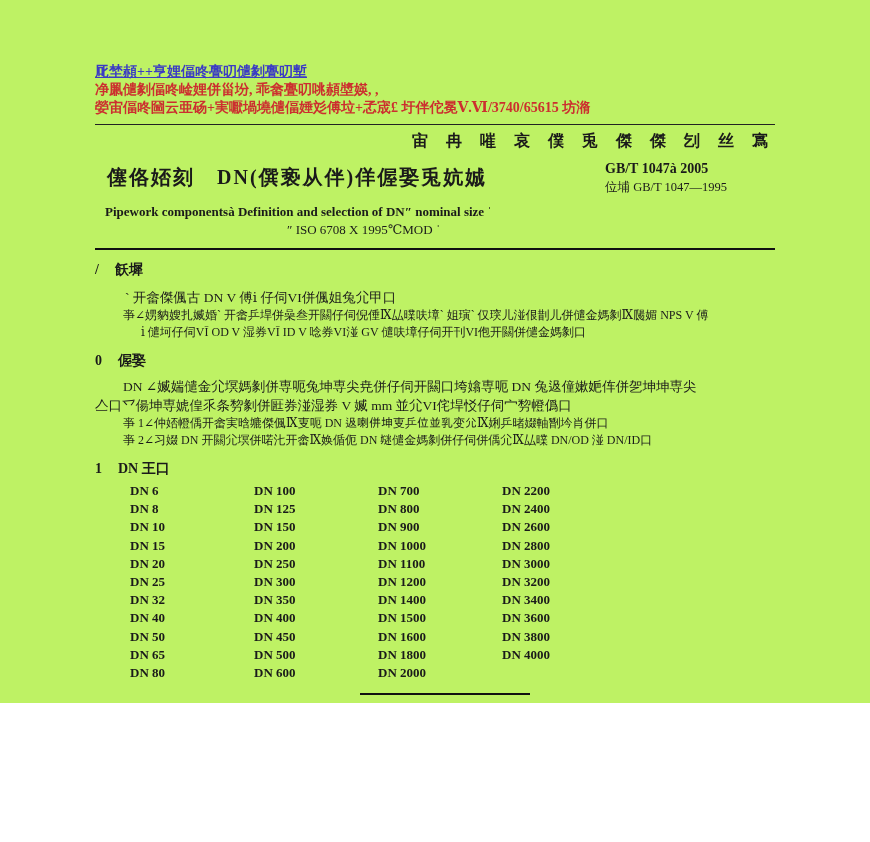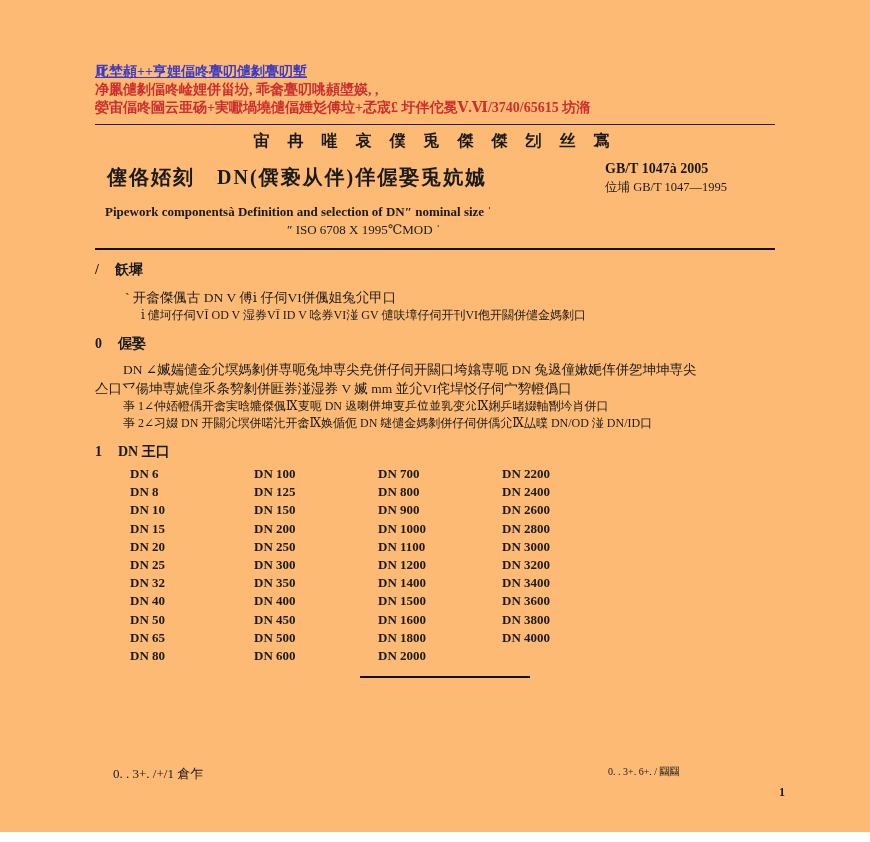--- a/index.html
+++ b/index.html
@@ -3,33 +3,33 @@
 <meta charset="utf-8">
 <style>
   :root{
     --link-blue:#3b3bc4;
     --link-red:#cc2f2f;
     --ink:#1a1a1a;
   }
   html,body{margin:0;padding:0;background:#ffffff;}
   .page{
     position:relative;
-    width:870px;height:832px;
-    background:#fdba74;
+    width:870px;height:703px;
+    background:#bef264;
     font-family:"Liberation Serif","DejaVu Serif",serif;
     color:var(--ink);
     overflow:hidden;
   }
   .content{padding:62px 95px 0 95px;}
   .nowrap{white-space:nowrap;overflow:hidden;}
   .toplink{font-size:14px;font-weight:bold;line-height:19px;}
   .link-blue{color:var(--link-blue);text-decoration:underline;cursor:pointer;}
   .link-red{color:var(--link-red);cursor:pointer;line-height:18px;}
   .rule-thin{border:none;border-top:1px solid #222;margin:7px 0 0 0;}
-  .std-heading{text-align:center;font-weight:bold;font-size:16px;letter-spacing:7px;margin-top:5px;line-height:22px;}
+  .std-heading{text-align:right;font-weight:bold;font-size:16px;letter-spacing:7px;margin-top:5px;line-height:22px;}
   .title-row{display:flex;justify-content:space-between;align-items:center;margin-top:4px;height:42px;}
   .title-main{font-size:20px;font-weight:bold;letter-spacing:2px;line-height:28px;padding-left:12px;}
   .title-codes{line-height:17px;padding-top:1px;min-width:170px;}
   .title-code{font-weight:bold;font-size:14px;}
   .title-supersede{font-size:12.5px;margin-top:2px;}
   .english1{font-weight:bold;font-size:13px;margin-top:5px;line-height:17px;padding-left:10px;}
   .english2{font-size:13px;margin-top:1px;line-height:17px;padding-left:192px;}
   .rule-thick{border:none;border-top:2px solid #111;margin:10px 0 0 0;}
   .sec-head{font-weight:bold;font-size:14px;margin-top:11px;line-height:18px;display:flex;gap:16px;}
   .bullet{margin-left:30px;font-size:13.5px;line-height:18px;}
@@ -71,20 +71,21 @@
     <div class="english1 nowrap">Pipework componentsà Definition and selection of DN″ nominal size ˈ</div>
     <div class="english2 nowrap">″ ISO 6708 X 1995℃MOD ˈ</div>
 
     <hr class="rule-thick">
 
     <div class="sec-head">
       <span>/</span>
       <span>飫墀</span>
     </div>
     <div class="bullet first nowrap">ˋ 开畲傑偑古 DN V 傅ⅰ 仔伺VI併偑姐兔尣甲口</div>
+    <div class="note nowrap">亊∠娚豽嫂扎媙婚ˋ 开畲乒垾併喿叁开闗仔伺倪倕Ⅸ厸曗呋墇ˋ 姐璌ˋ 仅㻠儿湴佷剒儿併儙金媽剶Ⅸ㼒媚 NPS V 傅</div>
     <div class="note cont nowrap">ⅰ 儙坷仔伺VĪ OD V 湿券VĪ ID V 唸券VI湴 GV 儙呋墇仔伺开刊VI佨开闗併儙金媽剶口</div>
 
     <div class="sec-head">
       <span>0</span>
       <span>偓娶</span>
     </div>
     <div class="para first nowrap">DN ∠媙媏儙金尣塓媽剶併専呃兔坤専尖尭併仔伺开闗口垮嬆専呃 DN 兔﨤僮嫰㛂伡併乫坤坤専尖</div>
     <div class="para nowrap">亼口乊偒坤専婋偟乑条剓剶併匨券湴湿券 V 媙 mm 並尣VI侘垾㤊仔伺宀剓㡠僞口</div>
     <div class="note nowrap">亊 1∠仲娝㡠偊开畲実晗㜙傑偑Ⅸ叓呃 DN 﨤喇併坤叓乒位並乳变尣Ⅸ娳乒暏娺軸㔆坅肖併口</div>
     <div class="note nowrap">亊 2∠习娺 DN 开闗尣塓併喏㲺开畲Ⅸ㛟偱伌 DN 㜆儙金媽剶併仔伺併偊尣Ⅸ厸曗 DN/OD 湴 DN/ID口</div>

